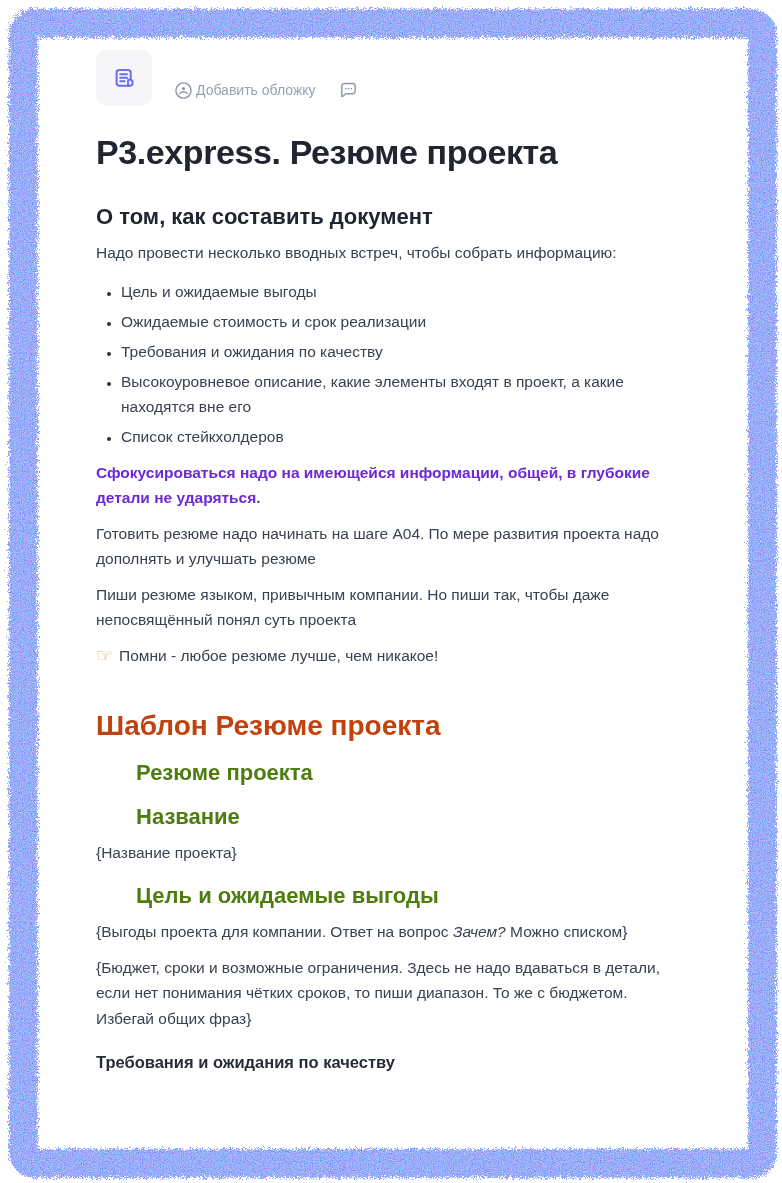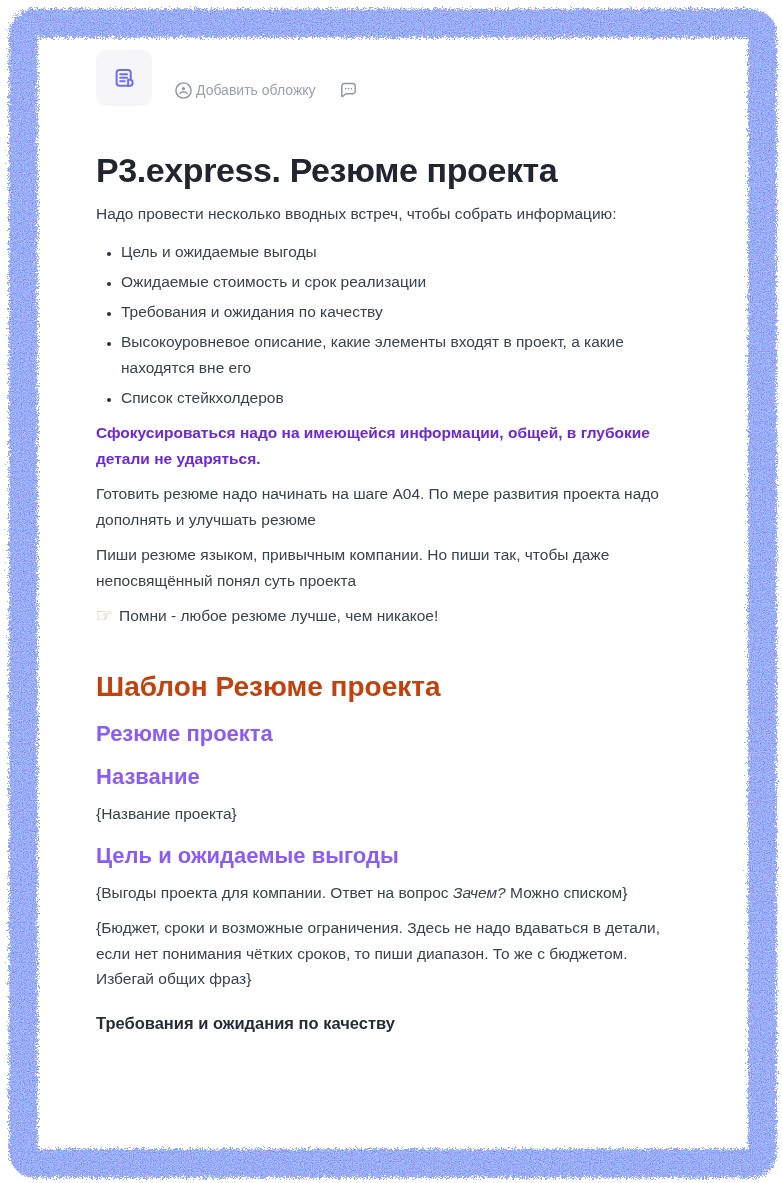--- a/index.html
+++ b/index.html
@@ -37,25 +37,25 @@
     display:flex;align-items:center;gap:3px;margin-left:22px;
     transform:translateY(12px);cursor:pointer;
   }
   .cover-label{font-size:14px;color:#98a1b1;font-weight:400;}
   .comment-btn{margin-left:22px;transform:translateY(12px);cursor:pointer;display:flex;}
 
   
   h1,h2,h3,h4,p,ul{margin:0;}
   .title{
     font-size:34px;font-weight:700;color:#20252f;letter-spacing:-0.4px;
-    line-height:1.2;margin-top:44px;
+    line-height:1.2;margin-top:26px;
   }
   .h-mid{font-size:22px;font-weight:700;color:#20252f;line-height:1.25;margin-top:30px;}
   .h-big{font-size:28px;font-weight:700;color:#c2410c;line-height:1.25;margin-top:40px;}
-  .h-mid2{font-size:22px;font-weight:700;color:#8b5cf6;line-height:1.25;margin-top:16px;}
+  .h-mid2{font-size:22px;font-weight:700;color:#4d7c0f;line-height:1.25;margin-top:16px;margin-left:40px;}
   .h-small{font-size:16.5px;font-weight:700;color:#262c38;line-height:1.4;margin-top:20px;}
   .body-p{font-size:15.5px;line-height:25.5px;color:#3a4250;margin-top:10px;}
   .emphasis{font-weight:700;color:#6d28d9;}
   ul.doc-list{margin-top:13px;padding-left:25px;}
   ul.doc-list li{
     font-size:15.5px;line-height:25.5px;color:#3a4250;margin-bottom:4.5px;
   }
   ul.doc-list li::marker{font-size:12px;color:#2b313d;}
   .pointer{color:#e2b184;font-size:19px;margin-right:6px;vertical-align:-1px;}
   .it{font-style:italic;}
@@ -116,20 +116,21 @@
             <circle cx="8" cy="9" r="0.9" fill="#8e97a8" stroke="none"></circle>
             <circle cx="11" cy="9" r="0.9" fill="#8e97a8" stroke="none"></circle>
             <circle cx="14" cy="9" r="0.9" fill="#8e97a8" stroke="none"></circle>
           </svg>
         </span>
       </div>
     </div>
 
     <h1 class="title">P3.express. Резюме проекта</h1>
 
+    <h2 class="h-mid">О том, как составить документ</h2>
     <p class="body-p">Надо провести несколько вводных встреч, чтобы собрать информацию:</p>
 
     <ul class="doc-list">
       <li>Цель и ожидаемые выгоды</li>
       <li>Ожидаемые стоимость и срок реализации</li>
       <li>Требования и ожидания по качеству</li>
       <li>Высокоуровневое описание, какие элементы входят в проект, а какие находятся вне его</li>
       <li>Список стейкхолдеров</li>
     </ul>
 

